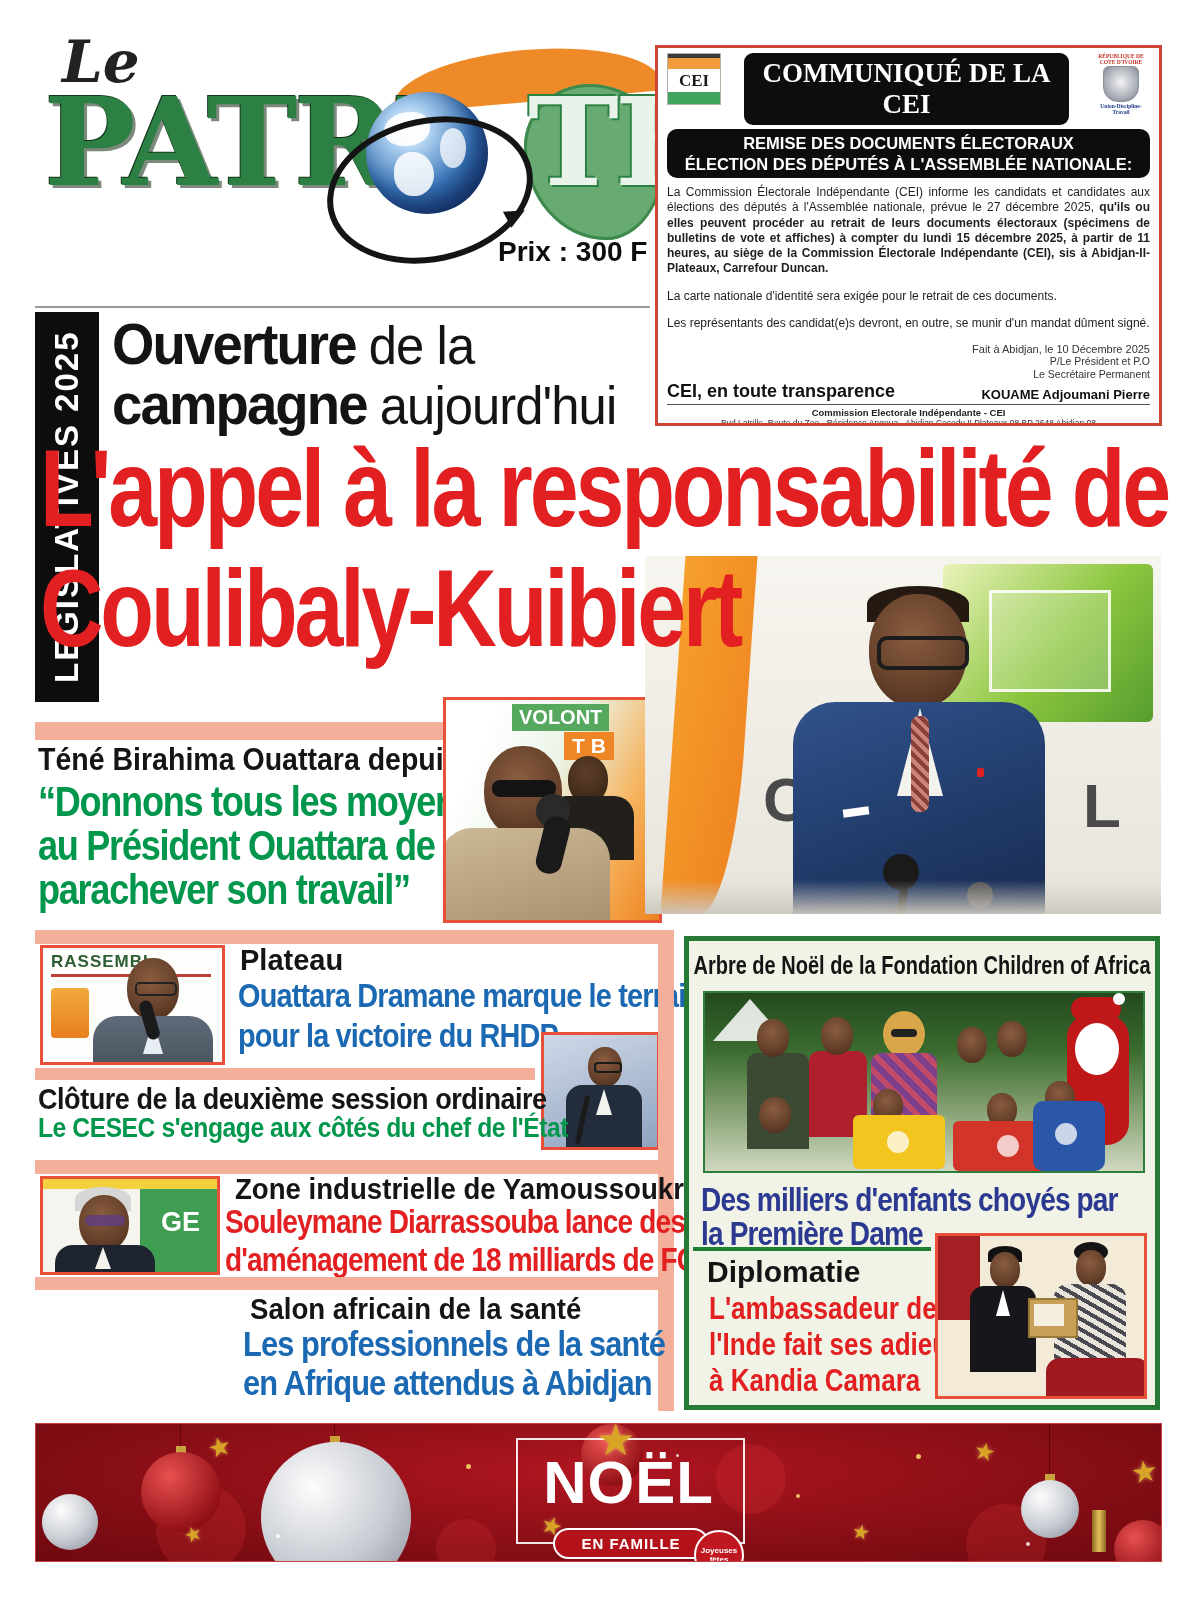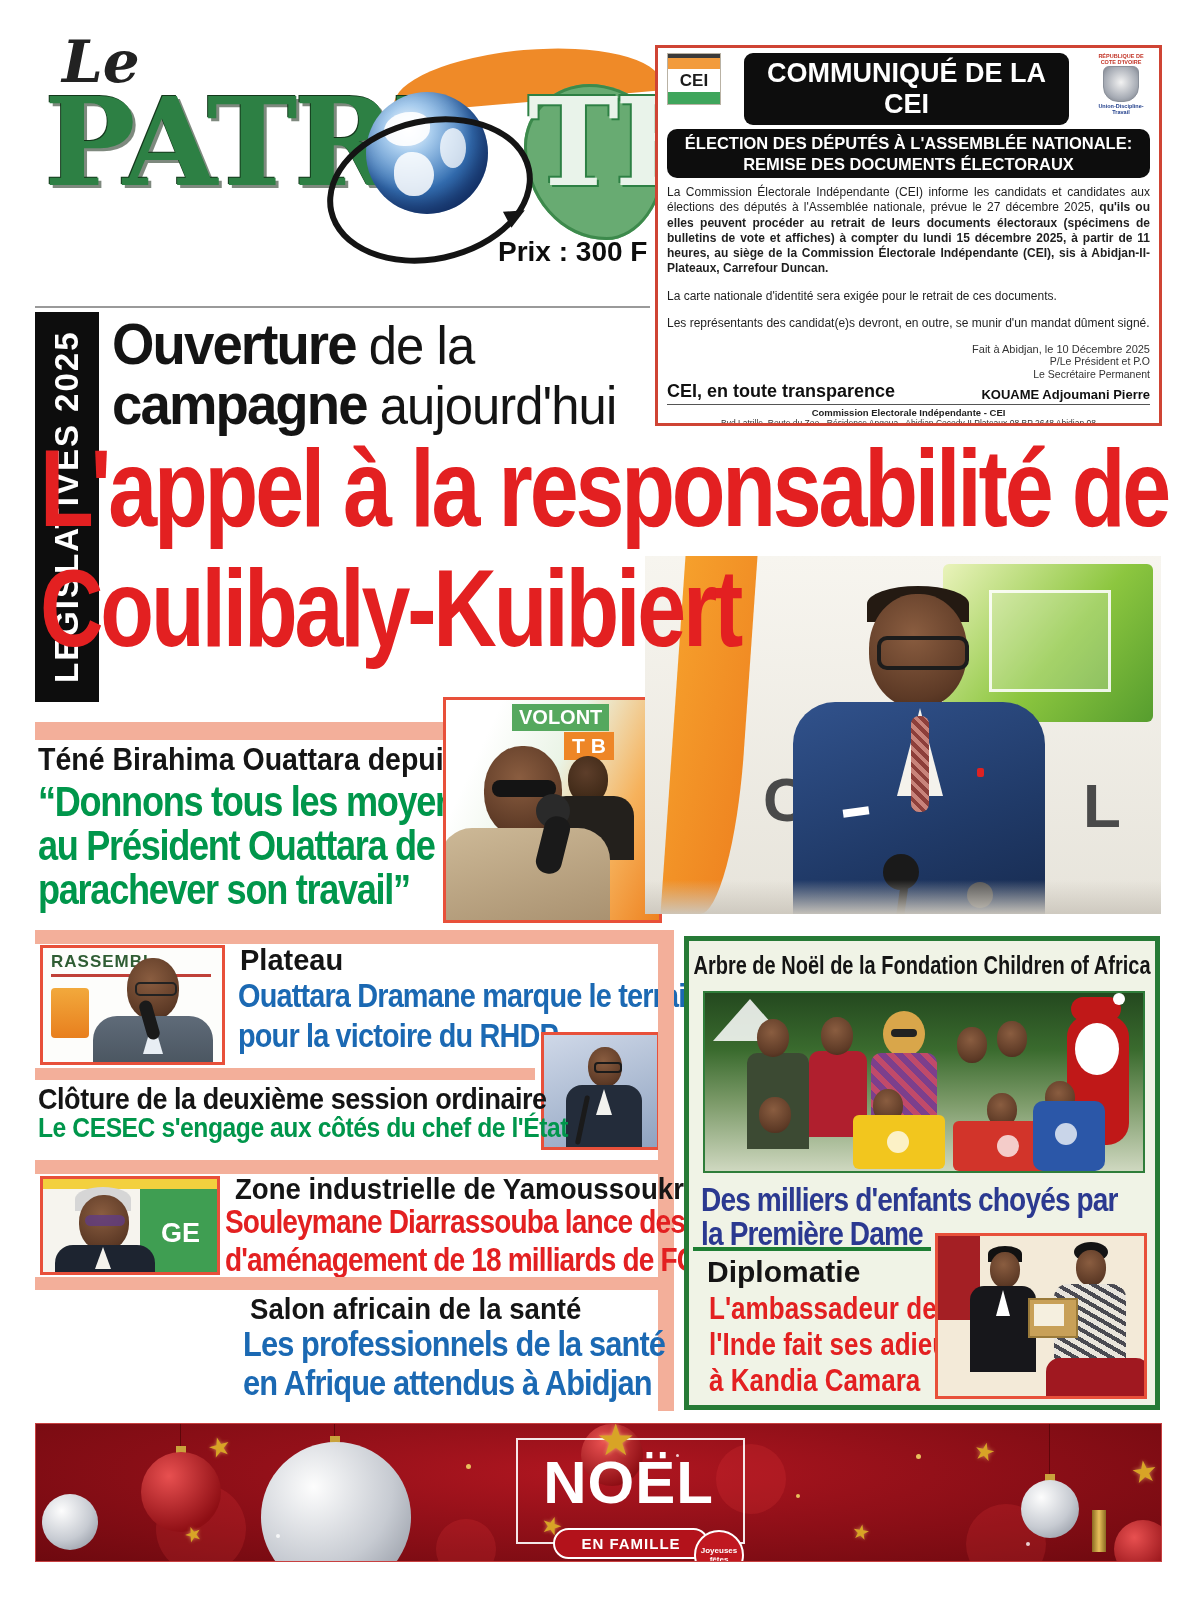--- a/index.html
+++ b/index.html
@@ -43,21 +43,21 @@
            background:linear-gradient(180deg,#c9c9c9,#f2f2f2 55%,#c2c2c2);
            border-top:2px solid #8a8a8a;border-bottom:2px solid #8a8a8a;box-sizing:border-box;
            display:flex;justify-content:space-between;align-items:center;padding:0 10px;
            font-weight:bold;font-size:23px;color:#0c0c0c;}
   .sup{font-size:13px;vertical-align:super;}
   .thinrule{left:35px;top:306px;width:615px;height:2px;background:#9a9a9a;}
 
   
   .cei-box{left:655px;top:45px;width:507px;height:381px;border:3px solid #cf4434;background:#fff;
            box-sizing:border-box;padding:5px 9px;overflow:hidden;}
-  .cei-head{display:flex;align-items:flex-start;gap:23px;}
+  .cei-head{display:flex;align-items:flex-start;gap:23px;font-family:Liberation Serif, serif;}
   .cei-logo{width:52px;height:50px;flex:0 0 auto;border:1px solid #b9b2a4;position:relative;
             background:linear-gradient(180deg,#3a3a3a 0 9%,#f29b3c 9% 30%,#ffffff 30% 76%,#3fa55c 76%);
             display:flex;align-items:center;justify-content:center;}
   .cei-logo span{font-weight:bold;font-size:17px;color:#1b1b1b;margin-top:4px;}
   .cei-pill{flex:1;background:#0d0d0d;color:#fff;border-radius:9px;text-align:center;
             font-weight:bold;font-size:27px;padding:5px 2px;}
   .cei-emblem{width:58px;flex:0 0 auto;text-align:center;}
   .cei-emblem .rep{font-size:5.5px;font-weight:bold;color:#c23326;}
   .cei-emblem .shield{margin:1px auto;width:34px;height:34px;border:1px solid #8a909a;
             background:radial-gradient(circle at 50% 45%,#f2f2f2,#a6abb4 65%,#70757f);
@@ -158,21 +158,21 @@
   .cs-head{left:44px;top:12px;width:34px;height:40px;}
   .cs-glasses{position:absolute;left:50px;top:27px;width:24px;height:7px;border:2px solid #1a1a1a;border-radius:4px;}
   .cs-body{position:absolute;left:22px;top:50px;width:76px;height:68px;border-radius:16px 16px 0 0;background:#232c3a;}
   .cs-shirt{position:absolute;left:52px;top:54px;width:16px;height:26px;background:#f2f2ee;
             clip-path:polygon(50% 0,100% 100%,0 100%);}
   .cs-mic{left:36px;top:60px;width:5px;height:50px;transform:rotate(12deg);}
 
   .yam-photo{left:40px;top:1176px;width:180px;height:99px;
              background:linear-gradient(90deg,#f6f4ee 56%,#3f9e52 56%);}
   .ym-strip{position:absolute;left:0;top:0;width:100%;height:10px;background:#f3d03e;}
-  .ym-ge{position:absolute;left:118px;top:39px;font-weight:bold;font-size:27px;color:#fff;}
+  .ym-ge{position:absolute;left:118px;top:28px;font-weight:bold;font-size:27px;color:#fff;}
   .ym-hair{position:absolute;left:32px;top:8px;width:56px;height:24px;background:#d6d6d6;border-radius:50% 50% 0 0;}
   .ym-head{left:36px;top:16px;width:50px;height:56px;}
   .ym-glasses{position:absolute;left:42px;top:36px;width:40px;height:11px;background:rgba(96,60,130,.8);border-radius:6px;}
   .ym-body{position:absolute;left:12px;top:66px;width:100px;height:33px;border-radius:18px 18px 0 0;background:#1d2430;}
   .ym-shirt{position:absolute;left:52px;top:68px;width:16px;height:22px;background:#f4f2ec;
             clip-path:polygon(50% 0,100% 100%,0 100%);}
 
   .salon-photo{left:40px;top:1292px;width:180px;height:108px;background:#2b2f33;}
   .sa-fe{position:absolute;left:66px;top:6px;font-weight:bold;font-size:34px;color:#e9e9e9;}
   .sa-head1{left:26px;top:18px;width:34px;height:40px;}
@@ -283,22 +283,22 @@
         <span>CEI</span>
       </div>
       <div class="cei-pill">COMMUNIQUÉ DE LA CEI</div>
       <div class="cei-emblem">
         <div class="rep">RÉPUBLIQUE DE COTE D'IVOIRE</div>
         <div class="shield"></div>
         <div class="motto">Union-Discipline-Travail</div>
       </div>
     </div>
     <div class="cei-sub">
+      <span>REMISE DES DOCUMENTS ÉLECTORAUX</span>
       <span>ÉLECTION DES DÉPUTÉS À L'ASSEMBLÉE NATIONALE:</span>
-      <span>REMISE DES DOCUMENTS ÉLECTORAUX</span>
     </div>
     <p class="cei-body"><span>La Commission Électorale Indépendante (CEI) informe les candidats et candidates aux élections des députés à l'Assemblée nationale, prévue le 27 décembre 2025, </span><b>qu'ils ou elles peuvent procéder au retrait de leurs documents électoraux (spécimens de bulletins de vote et affiches) à compter du lundi 15 décembre 2025, à partir de 11 heures, au siège de la Commission Électorale Indépendante (CEI), sis à Abidjan-II-Plateaux, Carrefour Duncan.</b></p>
     <p class="cei-body">La carte nationale d'identité sera exigée pour le retrait de ces documents.</p>
     <p class="cei-body">Les représentants des candidat(e)s devront, en outre, se munir d'un mandat dûment signé.</p>
     <div class="cei-dateline">Fait à Abidjan, le 10 Décembre 2025</div>
     <div class="cei-sig">P/Le Président et P.O</div>
     <div class="cei-sig">Le Secrétaire Permanent</div>
     <div class="cei-sig-row">
       <span class="cei-slogan">CEI, en toute transparence</span>
       <span class="cei-signame">KOUAME Adjoumani Pierre</span>

